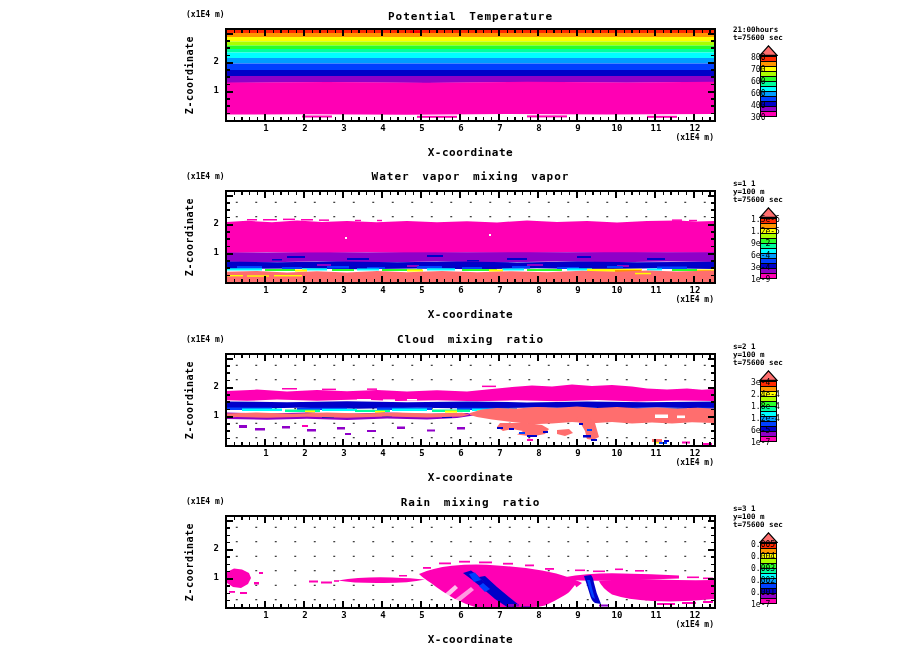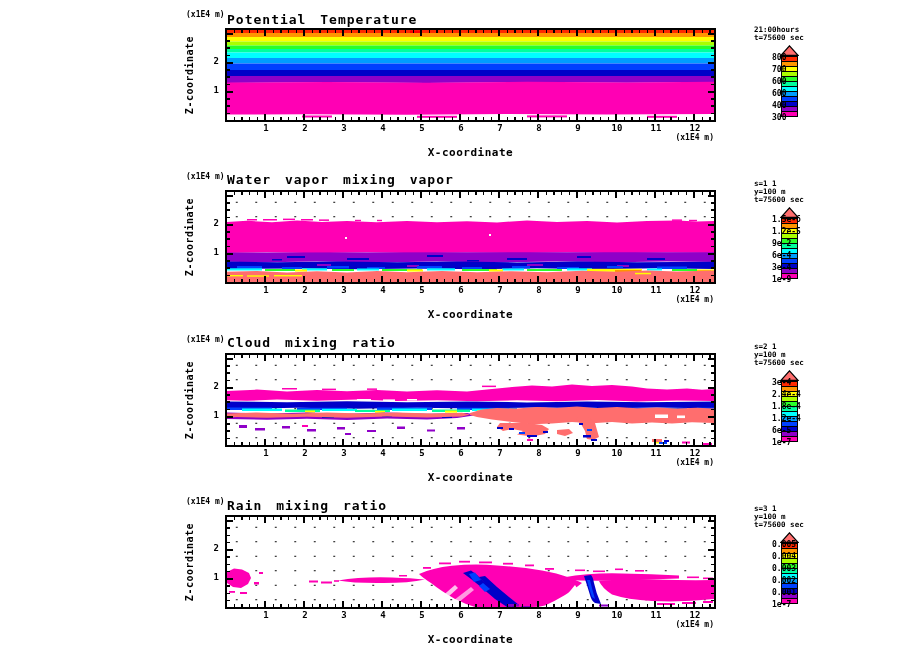--- a/index.html
+++ b/index.html
@@ -1,20 +1,20 @@
 <!DOCTYPE html>
 <html><head>
 <meta charset="utf-8">
 <style>
   html,body{margin:0;padding:0;background:#fff;}
   #root{position:relative;width:904px;height:654px;background:#fff;overflow:hidden;
         font-family:"DejaVu Sans Mono","Liberation Mono",monospace;color:#000;}
   .panel{position:absolute;left:0;top:0;width:904px;height:0;}
-  .title{position:absolute;left:227px;top:var(--ttl);width:487px;
-         font-size:13px;font-weight:700;letter-spacing:1px;word-spacing:5px;white-space:nowrap;}
+  .title{position:absolute;left:227px;top:var(--ttl);width:487px;text-align:center;
+         font-size:11px;font-weight:700;letter-spacing:1px;word-spacing:5px;white-space:nowrap;}
   .unit-top{position:absolute;left:186px;top:calc(var(--pt) - 20px);font-size:8px;font-weight:700;}
   .zlabel{position:absolute;left:183px;top:calc(var(--pt) + 12px);width:12px;height:66px;
           font-size:10px;font-weight:700;letter-spacing:0.5px;white-space:nowrap;
           transform:rotate(-90deg);transform-origin:center;display:flex;align-items:center;justify-content:center;}
   .ztick{position:absolute;left:201px;width:18px;text-align:right;font-size:9px;font-weight:700;}
   .zt2{top:calc(var(--pt) + 26px);} .zt1{top:calc(var(--pt) + 55px);}
   .plotbox{position:absolute;left:225px;top:calc(var(--pt) - 2px);width:487px;height:90px;
            border:2px solid #000;background:#fff;}
   .dots{position:absolute;inset:0;
         background-image:radial-gradient(circle,#000 0 0.8px,transparent 0.9px);
@@ -28,29 +28,29 @@
   .tky.min{width:3px;background:repeating-linear-gradient(0deg,transparent 0 5.7px,#000 5.7px 7.25px);}
   .tky.maj{width:6px;background:repeating-linear-gradient(0deg,transparent 0 27.4px,#000 27.4px 29px);}
   .tky.l{left:0;} .tky.r{right:0;}
   .xticks{position:absolute;left:255px;top:calc(var(--pt) + 93px);width:451px;
           display:flex;justify-content:space-between;}
   .xtick{width:22px;text-align:center;font-size:9px;font-weight:700;}
   .unit-right{position:absolute;left:640px;top:calc(var(--pt) + 103px);width:74px;
               text-align:right;font-size:8px;font-weight:700;}
   .xlabel{position:absolute;left:227px;top:calc(var(--pt) + 116px);width:487px;text-align:center;
           font-size:11px;font-weight:700;letter-spacing:0.5px;}
-  .legend{position:absolute;left:750px;top:calc(var(--pt) + 15px);width:75px;padding-left:31px;}
+  .legend{position:absolute;left:729px;top:calc(var(--pt) + 15px);width:75px;padding-left:31px;}
   .cb-header{position:absolute;left:4px;bottom:100%;padding-bottom:3px;white-space:nowrap;}
   .cb-hline{font-size:7.5px;font-weight:700;line-height:8px;}
   .cb-arrow{display:block;margin-left:-1px;}
   .cb-cells{width:17px;border:1px solid #000;box-sizing:border-box;}
   .cb-cell{height:4px;border-bottom:1px solid #000;}
   .cb-cell:last-child{border-bottom:none;}
   .cb-labels{position:absolute;left:22px;top:7px;}
-  .cb-label{height:12px;line-height:12px;font-size:8px;font-weight:700;white-space:nowrap;}
+  .cb-label{height:12px;line-height:12px;font-size:8px;font-weight:400;white-space:nowrap;}
 </style>
 </head>
 <body>
 
 <div id="root">
 
   <section class="panel" style="--pt:30px;--ttl:1px">
     <h2 class="title">Potential Temperature</h2>
     <div class="unit-top">(x1E4 m)</div>
     <div class="zlabel">Z-coordinate</div>

